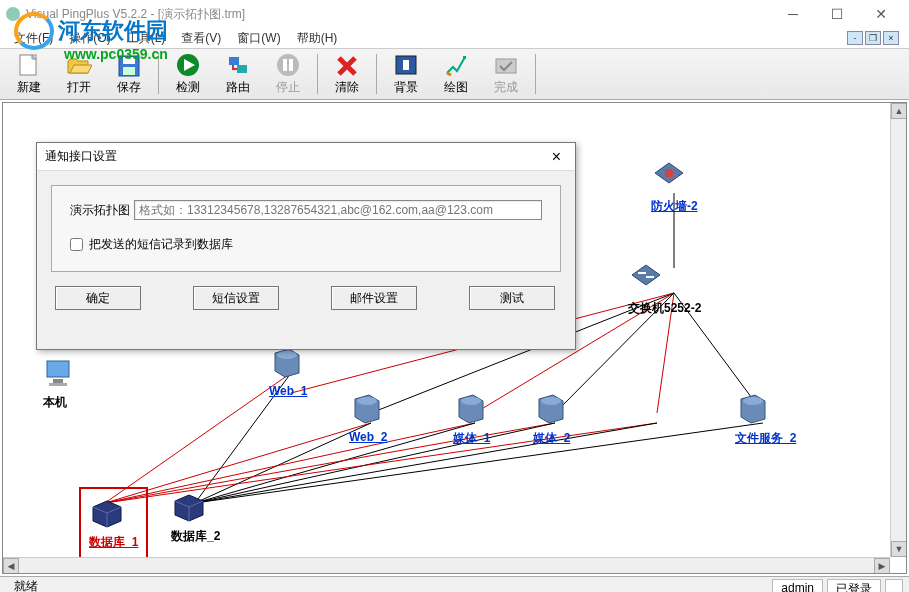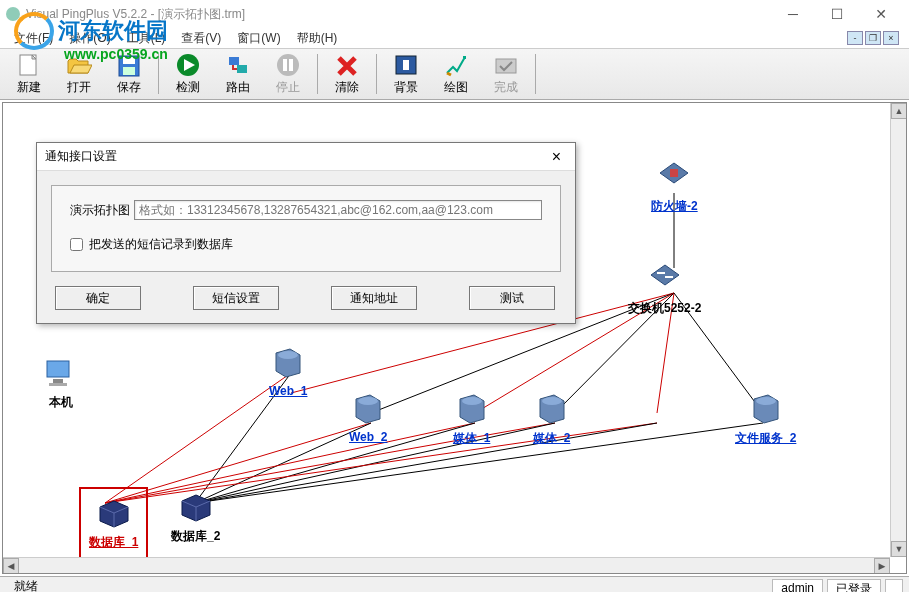--- a/index.html
+++ b/index.html
@@ -32,39 +32,39 @@
 .tsep { width: 1px; height: 40px; background: #aaa; margin: 0 4px; }
 
 
 .canvas-wrap { position: relative; height: 472px; border:1px solid #888; margin:2px; background:#fff; overflow: hidden; }
 .canvas { position: relative; width: 100%; height: 100%; }
 .scrollbar-v { position:absolute; right:0; top:0; bottom:16px; width:16px; background:#efefef; border-left:1px solid #ccc;}
 .scrollbar-h { position:absolute; left:0; right:16px; bottom:0; height:16px; background:#efefef; border-top:1px solid #ccc;}
 .sb-arrow { width:16px; height:16px; background:#ddd; border:1px solid #aaa; position:absolute; font-size:9px; text-align:center; line-height:14px; color:#555;}
 
 
-.node { position: absolute; text-align: center; }
+.node { position: absolute; }
 .node-label { font-size: 12px; text-decoration: underline; font-weight: bold; }
 .node-label.blue { color: #0033cc; }
 .node-label.red { color: #cc0000; }
 .node-label.black { color: #000; text-decoration: none; }
 .node-icon { width: 36px; height: 34px; margin: 0 auto; }
 .node.boxed { border: 2px solid #cc0000; padding: 0px; }
 
 
 svg.net { position:absolute; top:0; left:0; width:100%; height:100%; pointer-events:none; }
 
 
 .statusbar { height: 20px; background: #f0f0f0; border-top: 1px solid #aaa; display: flex; align-items: center; font-size: 12px; padding: 0 6px; }
 .statusbar .cell { border: 1px solid #bbb; background:#fff; padding: 1px 8px; margin-left: 4px; min-width:50px; height:16px; }
 .statusbar .ready { flex:0 0 auto; padding:0 8px;}
 .statusbar .spacer { flex:1; }
 
 
-.dialog { position: absolute; top: 142px; left: 36px; width: 540px; height: 182px; background: #f0f0f0; border: 1px solid #777; box-shadow: 2px 2px 6px rgba(0,0,0,0.3); z-index: 500; }
+.dialog { position: absolute; top: 142px; left: 36px; width: 540px; height: 208px; background: #f0f0f0; border: 1px solid #777; box-shadow: 2px 2px 6px rgba(0,0,0,0.3); z-index: 500; }
 .dialog-title { height: 28px; background: #fff; display: flex; align-items: center; padding: 0 8px; font-size: 12px; border-bottom:1px solid #ddd;}
 .dialog-title .close { margin-left: auto; font-size: 16px; font-family: Arial; cursor: pointer; padding:0 6px;}
 .dialog-body { padding: 14px; }
 .fieldset { border: 1px solid #aaa; padding: 14px 18px 18px; background:#f7f7f7;}
 .row { display: flex; align-items: center; margin-bottom: 16px; }
 .row label { width: 64px; font-size: 12px; }
 .row input[type=text] { flex:1; height: 20px; border:1px solid #888; background:#fff; padding:0 4px; font-size:12px; color:#aaa; box-shadow: inset 1px 1px 2px rgba(0,0,0,0.1);}
 .chk { display:flex; align-items:center; gap:6px; font-size:12px;}
 .chk input { width:13px; height:13px;}
 .btnrow { display:flex; gap: 52px; margin-top:14px; padding:0 4px;}
@@ -323,17 +323,17 @@
         <input type="text" placeholder="格式如：13312345678,13287654321,abc@162.com,aa@123.com" style="">
       </div>
       <div class="chk">
         <input type="checkbox" style="">
         <span>把发送的短信记录到数据库</span>
       </div>
     </div>
     <div class="btnrow">
       <button>确定</button>
       <button>短信设置</button>
-      <button>通知地址</button>
+      <button>邮件设置</button>
       <button>测试</button>
     </div>
   </div>
 </div>
 
 </body></html>

